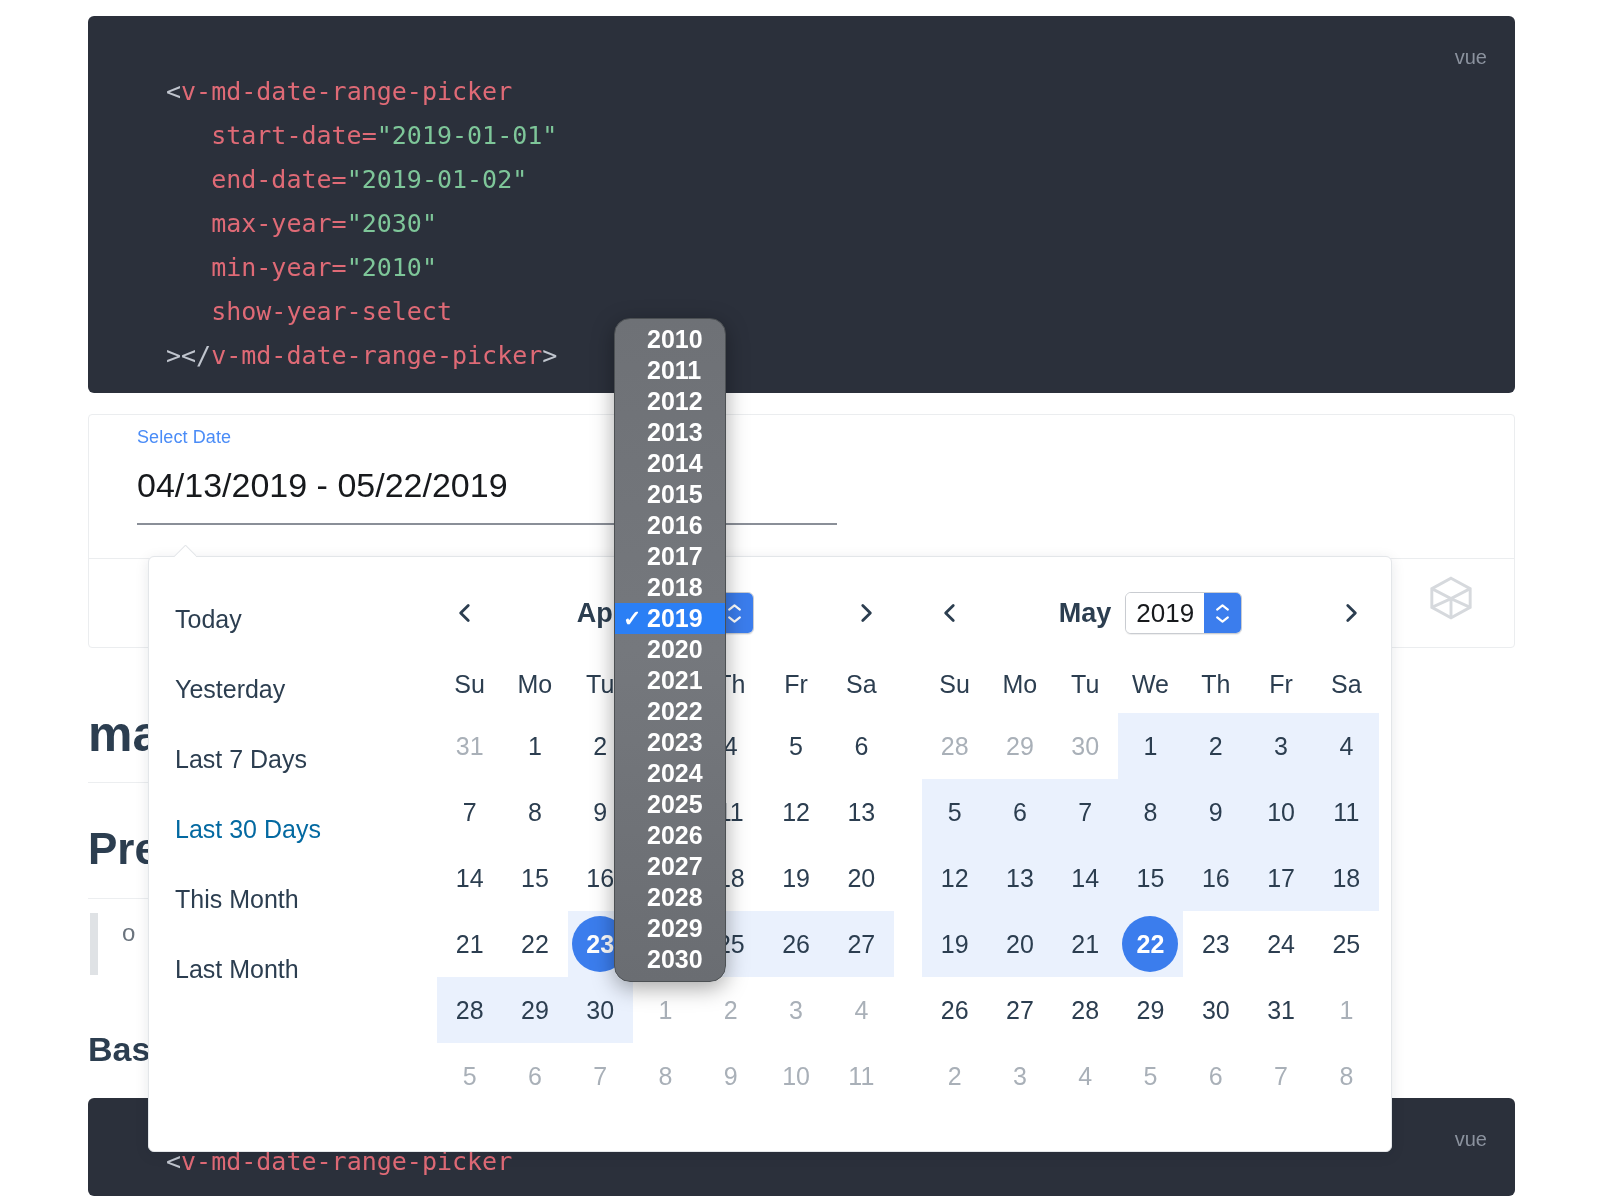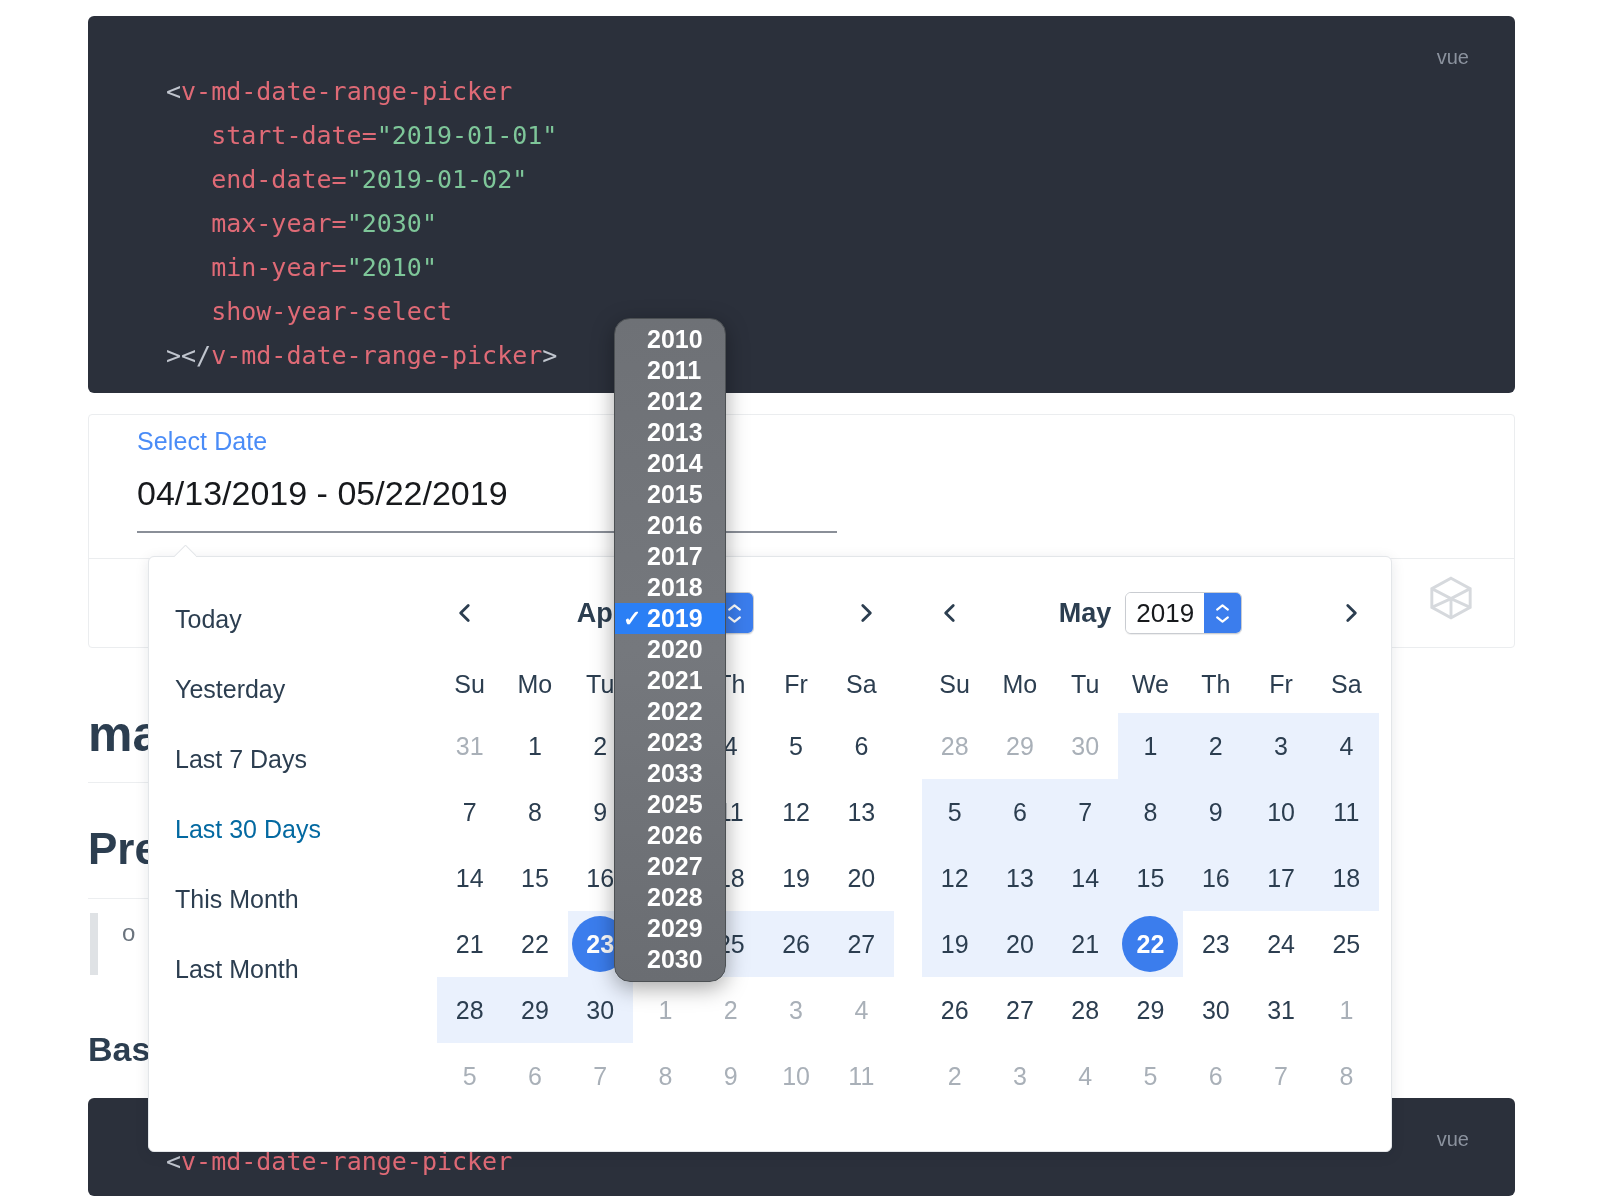--- a/index.html
+++ b/index.html
@@ -12,21 +12,21 @@
   .page { position: relative; width: 1616px; height: 1196px; background: #fff; }
 
   
   .code-block {
     position: absolute;
     background: #2b303b;
     border-radius: 6px;
     font-family: "DejaVu Sans Mono", "Liberation Mono", monospace;
   }
   .code-lang {
-    position: absolute; top: 30px; right: 46px;
+    position: absolute; top: 30px; right: 28px;
     color: #8b929e; font-size: 20px;
     font-family: "Liberation Sans", sans-serif;
   }
   .code-pre {
     padding: 54px 0 0 78px;
     font-size: 25px;
     line-height: 44px;
     white-space: pre;
     color: #c0c5ce;
   }
@@ -39,21 +39,21 @@
   .demo-card {
     position: absolute;
     left: 88px; top: 414px;
     width: 1427px; height: 234px;
     background: #ffffff;
     border: 1px solid #ebedef;
     border-radius: 4px;
   }
   .field-wrap { position: absolute; left: 48px; top: 12px; width: 700px; }
   .field-label {
-    color: #4a8cf7; font-size: 25px; letter-spacing: .1px;
+    color: #4a8cf7; font-size: 18px; letter-spacing: .1px;
   }
   .field-value {
     margin-top: 18px; color: #17191c; font-size: 34px;
   }
   .field-underline {
     margin-top: 18px; height: 2px; background: #8a8f98; width: 700px;
   }
   .card-divider {
     position: absolute; left: 0; right: 0; top: 143px;
     height: 1px; background: #ebedef;
@@ -648,21 +648,21 @@
       <div class="yd-item">
         <span>2021</span>
       </div>
       <div class="yd-item">
         <span>2022</span>
       </div>
       <div class="yd-item">
         <span>2023</span>
       </div>
       <div class="yd-item">
-        <span>2033</span>
+        <span>2024</span>
       </div>
       <div class="yd-item">
         <span>2025</span>
       </div>
       <div class="yd-item">
         <span>2026</span>
       </div>
       <div class="yd-item">
         <span>2027</span>
       </div>

